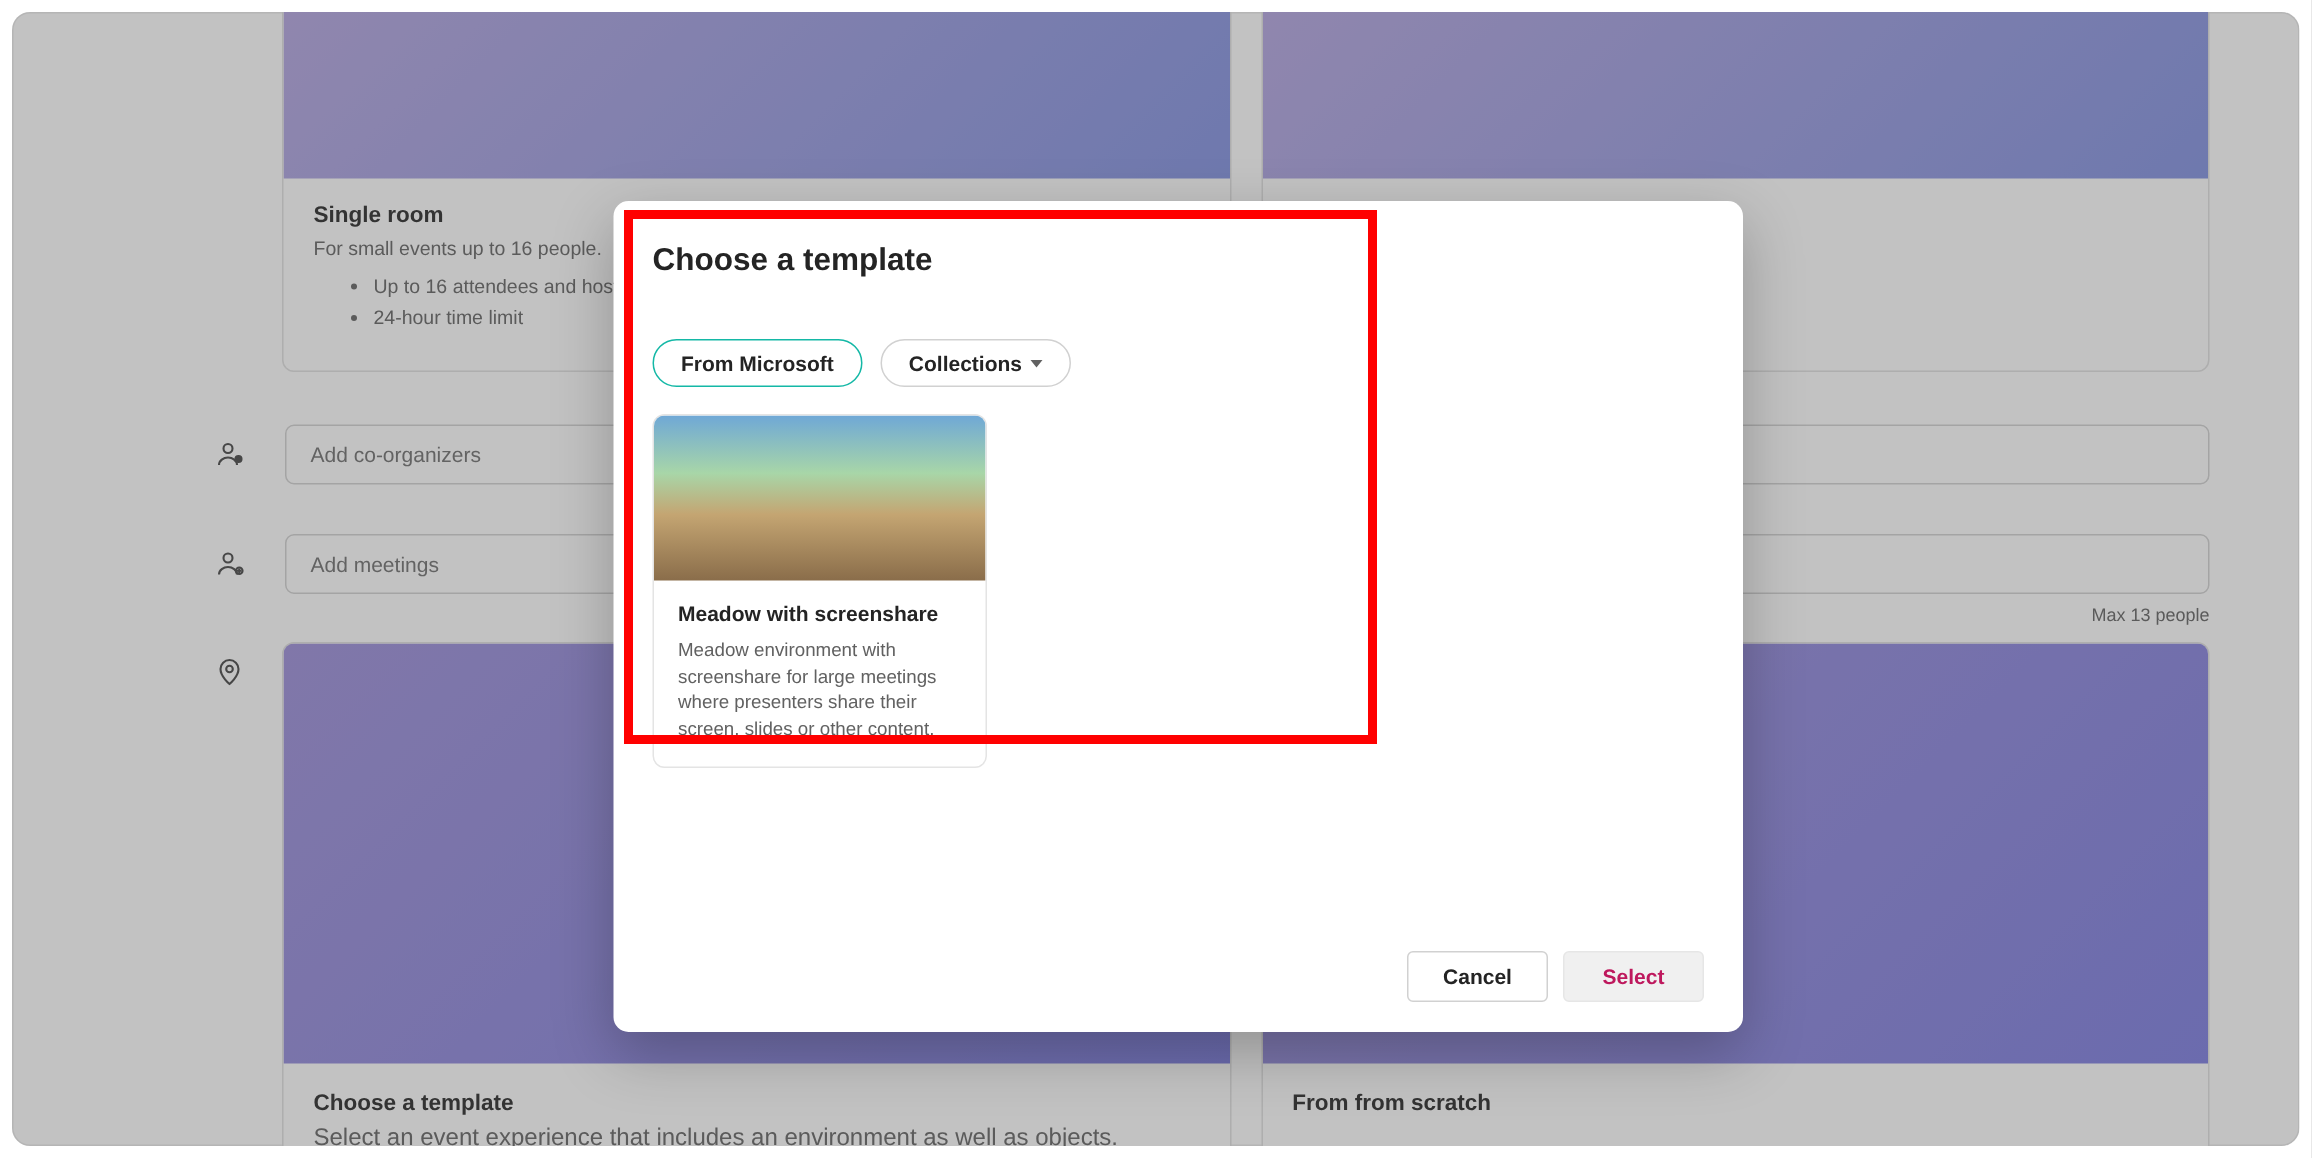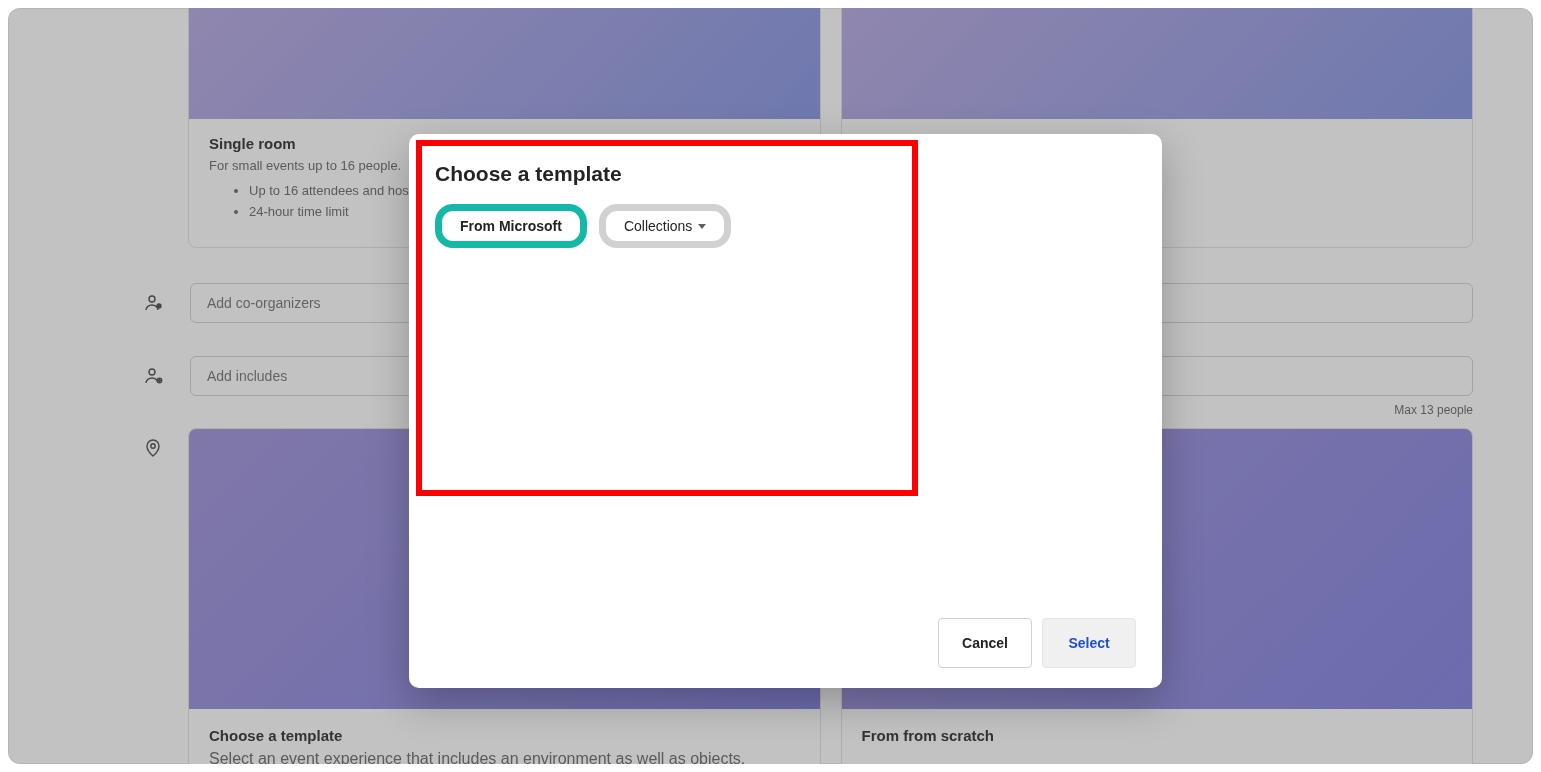--- a/index.html
+++ b/index.html
@@ -168,32 +168,33 @@
       font-weight: 600;
       color: #242424;
       margin-bottom: 18px;
     }
     .tabs {
       display: flex;
       gap: 12px;
       margin-bottom: 18px;
     }
     .tab-pill {
-      border: 7px solid #14b8a6;
+      border: 1px solid #14b8a6;
       border-radius: 18px;
       padding: 7px 18px;
       font-size: 14px;
       font-weight: 600;
       color: #242424;
       background: #fff;
       cursor: pointer;
+      margin-top: 22px;
     }
     .tab-pill.inactive {
       border-color: #d1d1d1;
-      font-weight: 400;
+      font-weight: 700;
       display: flex;
       align-items: center;
       gap: 6px;
     }
     .template-grid {
       display: flex;
       gap: 16px;
     }
     .tcard {
       width: 223px;
@@ -227,38 +228,38 @@
       line-height: 1.4;
     }
     .modal-footer {
       margin-top: auto;
       display: flex;
       justify-content: flex-end;
       gap: 10px;
     }
     .btn {
       min-width: 94px;
-      height: 50px;
+      height: 34px;
       border-radius: 4px;
       font-size: 14px;
       font-weight: 600;
       cursor: pointer;
       display: inline-flex;
       align-items:center;
       justify-content:center;
     }
     .btn-secondary {
       background: #fff;
       border: 1px solid #d1d1d1;
       color: #242424;
     }
     .btn-primary {
       background: #f0f0f0;
       border: 1px solid #e6e6e6;
-      color: #1d4ed8;
+      color: #be185d;
       cursor: default;
     }
     .highlight-box {
       position: absolute;
       top: 132px;
       left: 408px;
       width: 502px;
       height: 356px;
       border: 6px solid #ff0000;
       pointer-events: none;
@@ -314,21 +315,21 @@
       <div class="row-section row2">
         <div class="icon-slot">
           <svg width="20" height="20" viewBox="0 0 20 20" fill="none" stroke="#424242" stroke-width="1.4">
             <circle cx="8" cy="6" r="3"></circle>
               <path d="M2 17c0-3 3-5 6-5s6 2 6 5"></path>
             <circle cx="15.5" cy="14.5" r="2.2" fill="none"></circle>
               <path d="M15.5 13v3M14 14.5h3"></path>
           </svg>
         </div>
         <div class="input-pill">
-          <span>Add includes</span>
+          <span>Add meetings</span>
         </div>
       </div>
 
       <div class="max-note">Max 13 people</div>
 
       <div class="loc-icon">
         <svg width="20" height="20" viewBox="0 0 20 20" fill="none" stroke="#424242" stroke-width="1.4">
           <path d="M10 18s6-5 6-10a6 6 0 10-12 0c0 5 6 10 6 10z"></path>
             <circle cx="10" cy="8" r="2.2"></circle>
         </svg>
@@ -361,20 +362,27 @@
         <div class="tab-pill">
           <span>From Microsoft</span>
         </div>
         <div class="tab-pill inactive">
           <span>Collections</span>
           <span class="chev"></span>
         </div>
       </div>
 
       <div class="template-grid">
+        <div class="tcard">
+          <div class="tcard-img meadow"></div>
+          <div class="tcard-body">
+            <div class="tcard-title">Meadow with screenshare</div>
+            <div class="tcard-desc">Meadow environment with screenshare for large meetings where presenters share their screen, slides or other content.</div>
+          </div>
+        </div>
       </div>
 
       <div class="modal-footer">
         <button class="btn btn-secondary">
           <span>Cancel</span>
         </button>
         <button class="btn btn-primary" disabled="">
           <span>Select</span>
         </button>
       </div>

